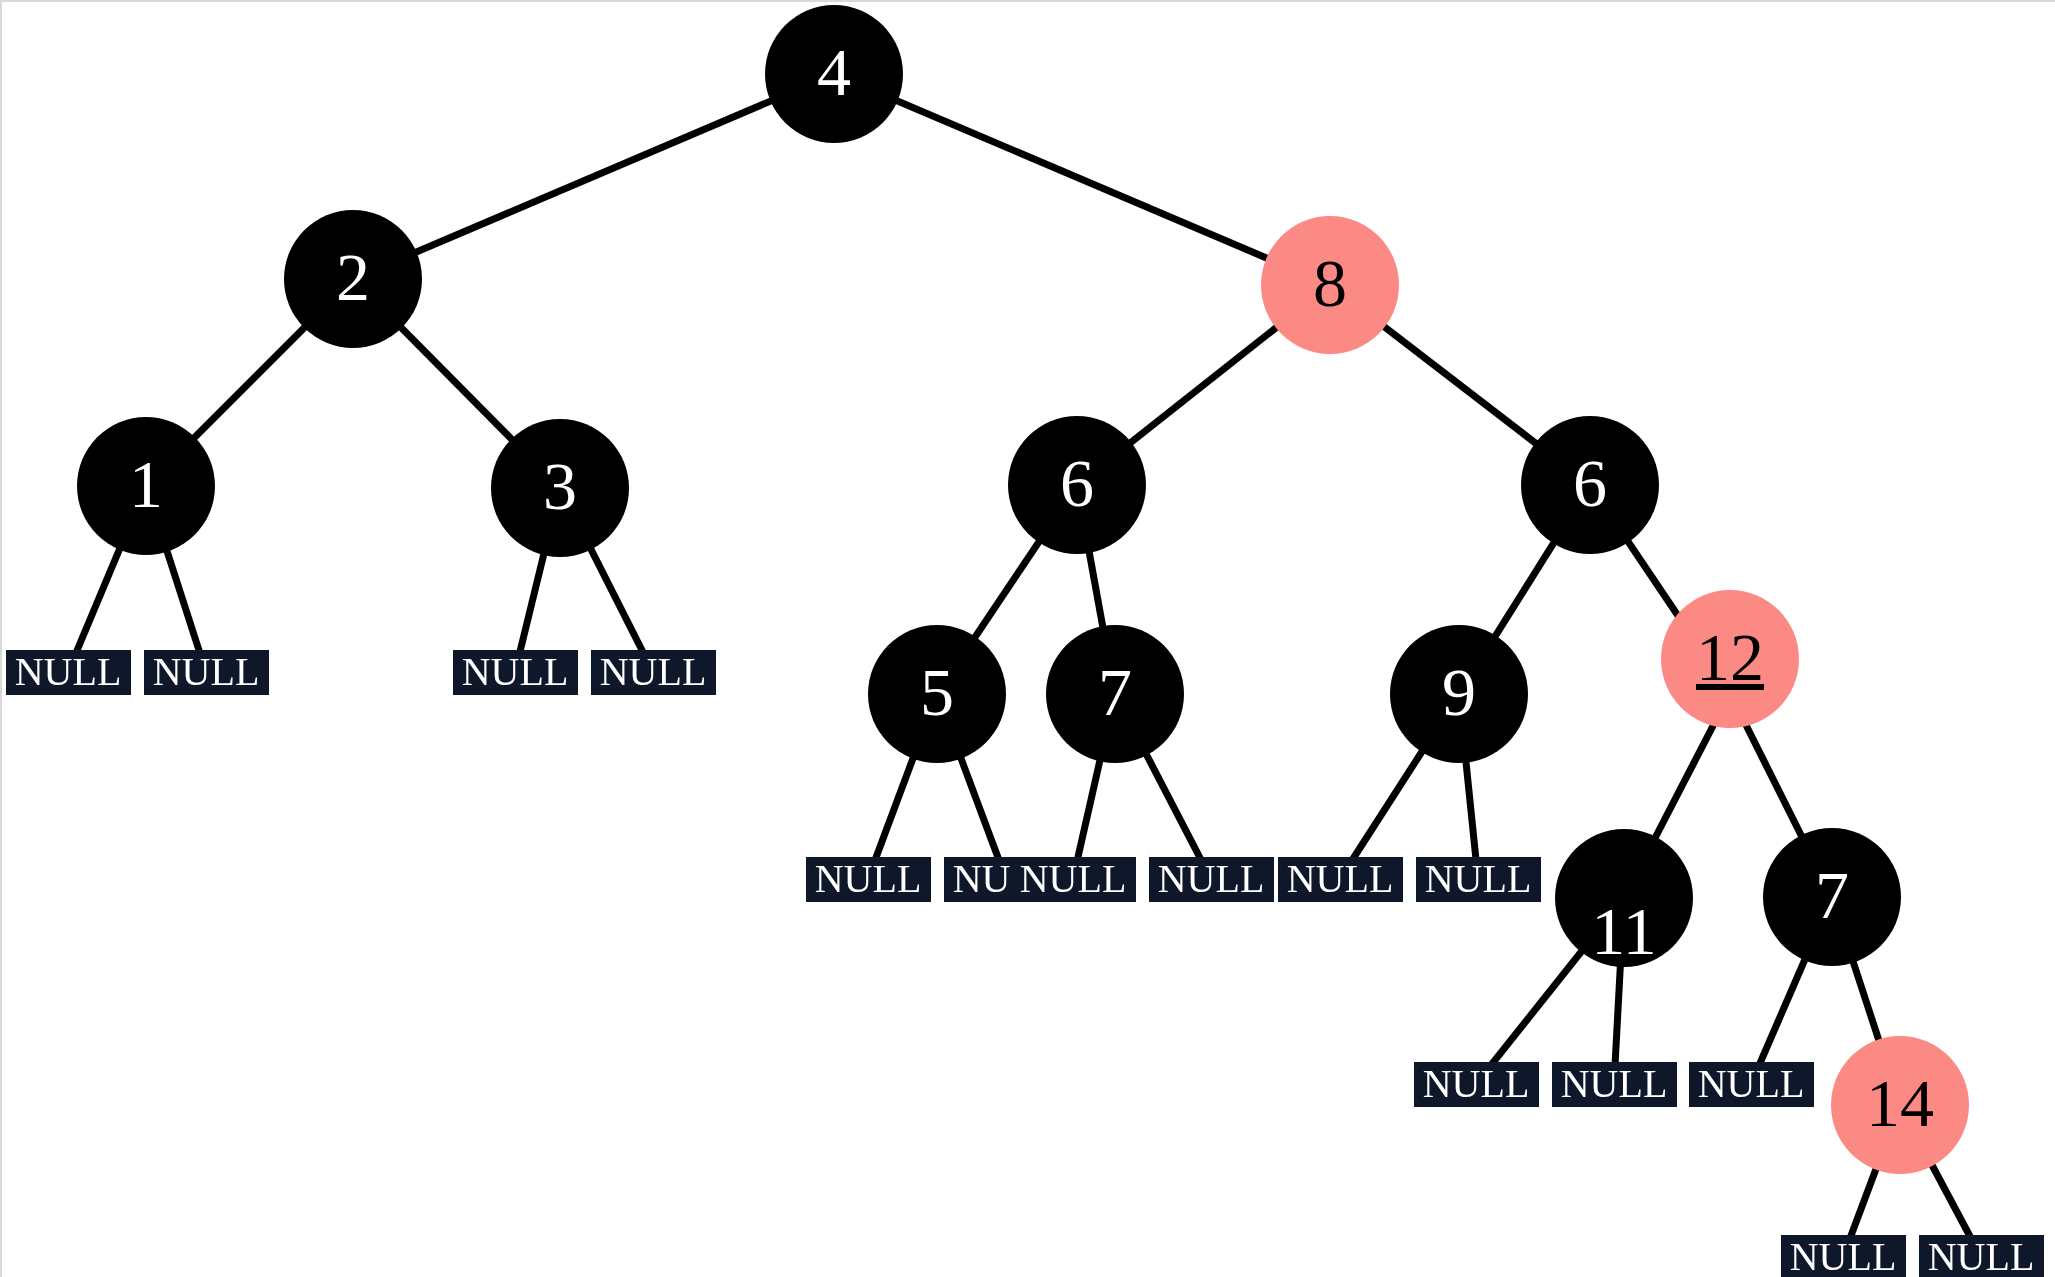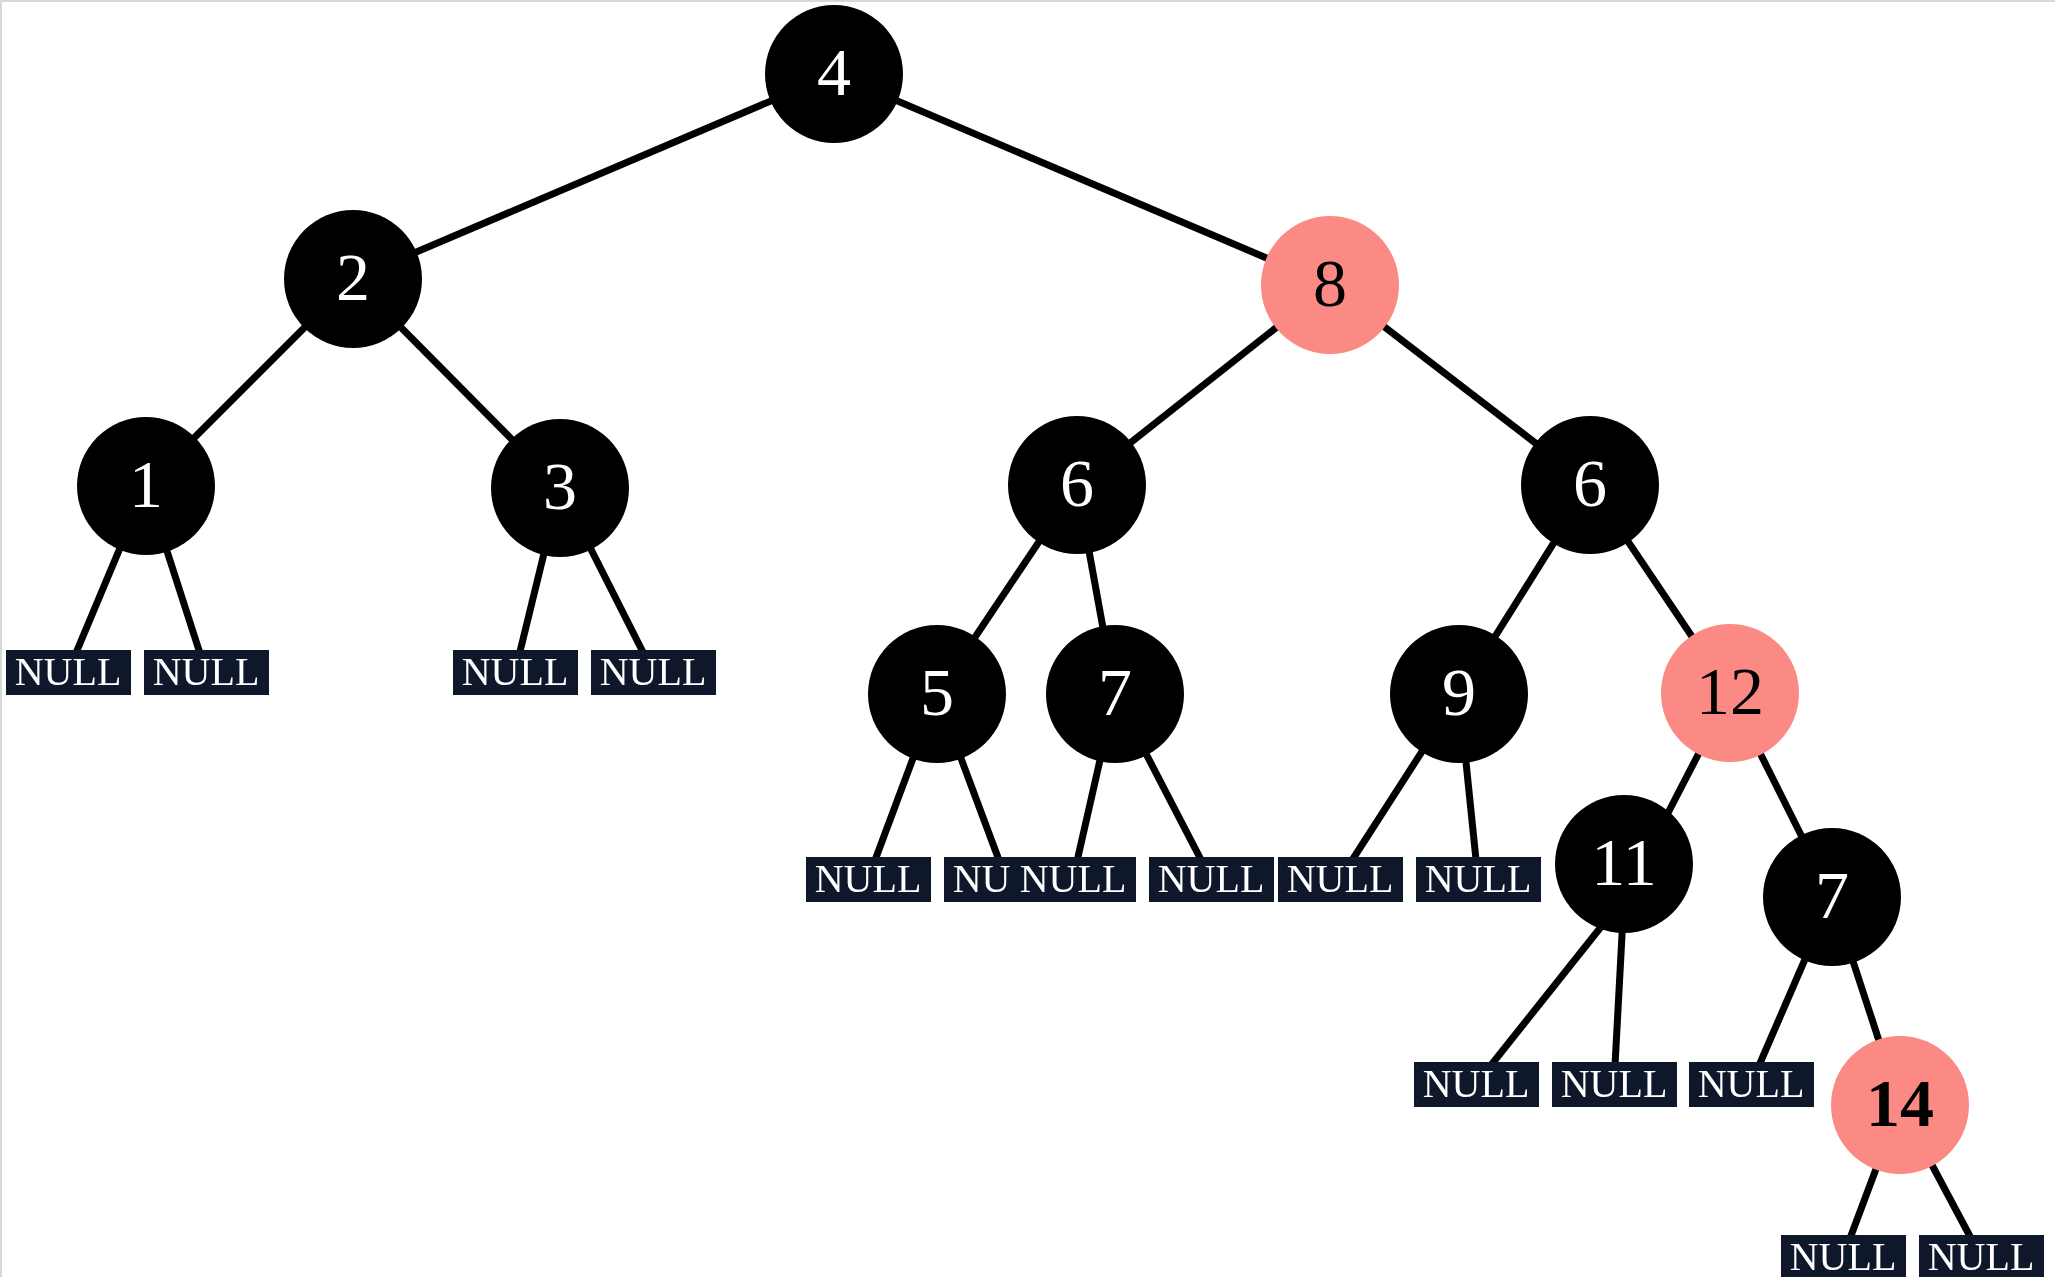--- a/index.html
+++ b/index.html
@@ -126,30 +126,30 @@
       </div>
       <div class="node node-black" style="left: 866px; top: 623px; width: 138px; height: 138px;">
         <span class="node-label">5</span>
       </div>
       <div class="node node-black" style="left: 1044px; top: 623px; width: 138px; height: 138px;">
         <span class="node-label">7</span>
       </div>
       <div class="node node-black" style="left: 1388px; top: 623px; width: 138px; height: 138px;">
         <span class="node-label">9</span>
       </div>
-      <div class="node node-red" style="left: 1659px; top: 622px; width: 138px; height: 138px;">
+      <div class="node node-red" style="left: 1659px; top: 588px; width: 138px; height: 138px; text-decoration: underline;">
         <span class="node-label">12</span>
       </div>
-      <div class="node node-black" style="left: 1553px; top: 793px; width: 138px; height: 138px;">
+      <div class="node node-black" style="left: 1553px; top: 827px; width: 138px; height: 138px; align-items: flex-end;">
         <span class="node-label">11</span>
       </div>
       <div class="node node-black" style="left: 1761px; top: 826px; width: 138px; height: 138px;">
         <span class="node-label">7</span>
       </div>
-      <div class="node node-red" style="left: 1829px; top: 1034px; width: 138px; height: 138px; font-weight: bold;">
+      <div class="node node-red" style="left: 1829px; top: 1034px; width: 138px; height: 138px;">
         <span class="node-label">14</span>
       </div>
       <div class="nullbox" style="left: 3.5px; top: 647.5px; width: 125px; height: 45px;">
         <span class="nullbox-label">NULL</span>
       </div>
       <div class="nullbox" style="left: 141.5px; top: 647.5px; width: 125px; height: 45px;">
         <span class="nullbox-label">NULL</span>
       </div>
       <div class="nullbox" style="left: 450.5px; top: 647.5px; width: 125px; height: 45px;">
         <span class="nullbox-label">NULL</span>

